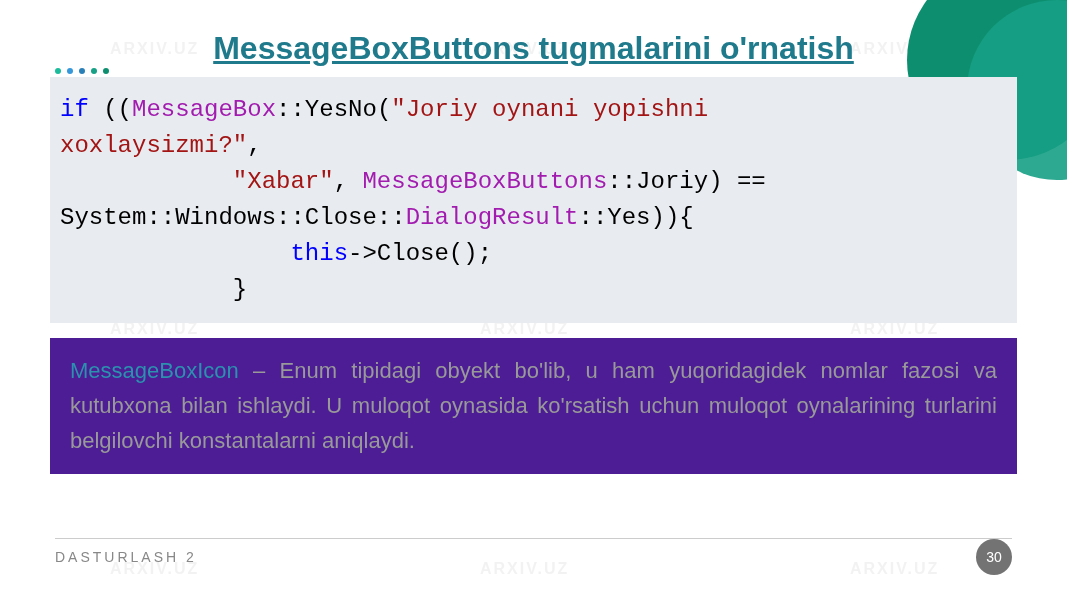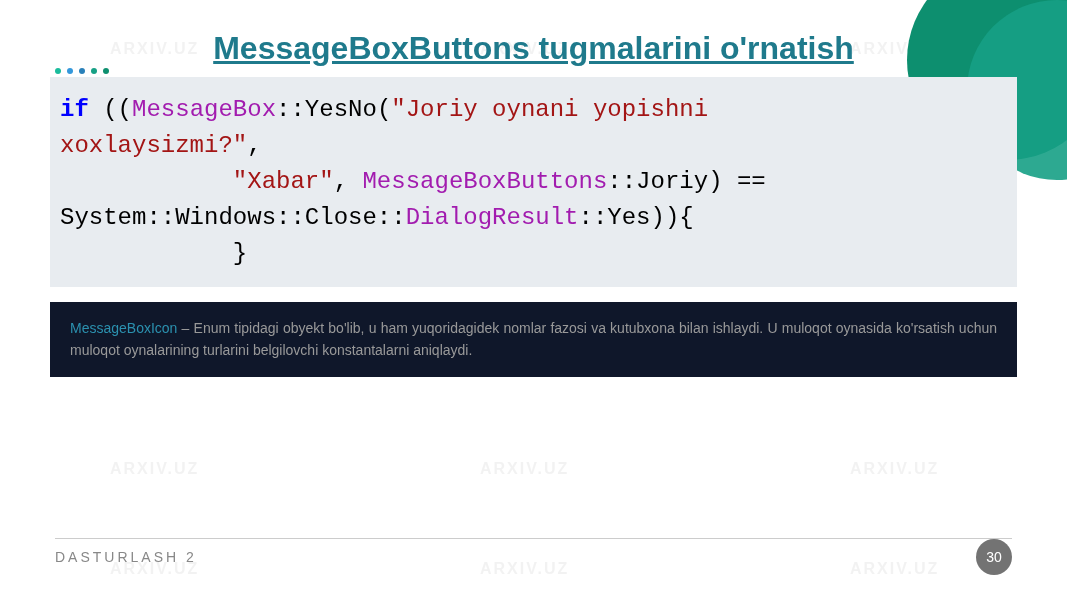--- a/index.html
+++ b/index.html
@@ -97,29 +97,29 @@
       padding: 15px 10px;
       font-family: 'Consolas', 'Courier New', monospace;
       font-size: 24px;
       line-height: 1.5;
       margin-bottom: 15px;
       margin-top: 5px;
     }
     .code-line {
       white-space: pre;
     }
-    .kw-if { color: #0000ff; font-weight: bold; }
+    .kw-if { color: #0000ff; }
     .kw-type { color: #a21caf; }
     .kw-string { color: #a31515; }
     .kw-this { color: #0000ff; }
     .kw-normal { color: #000000; }
     .description-block {
-      background: #0f172a;
+      background: #4c1d95;
       padding: 15px 20px;
-      font-size: 14px;
+      font-size: 22px;
       line-height: 1.6;
       text-align: justify;
       color: #999999;
     }
     .type-name {
       color: #2b91af;
     }
     .footer {
       position: absolute;
       bottom: 25px;
@@ -185,20 +185,21 @@
 
   <div class="title-section">
     <span class="title">MessageBoxButtons tugmalarini o'rnatish</span>
   </div>
 
   <div class="code-block">
     <div class="code-line"><span class="kw-if">if</span><span class="kw-normal"> ((</span><span class="kw-type">MessageBox</span><span class="kw-normal">::YesNo(</span><span class="kw-string">"Joriy oynani yopishni</span></div>
     <div class="code-line"><span class="kw-string">xoxlaysizmi?"</span><span class="kw-normal">,</span></div>
     <div class="code-line"><span>            </span><span class="kw-string">"Xabar"</span><span class="kw-normal">, </span><span class="kw-type">MessageBoxButtons</span><span class="kw-normal">::Joriy) ==</span></div>
     <div class="code-line"><span class="kw-normal">System::Windows::Close::</span><span class="kw-type">DialogResult</span><span class="kw-normal">::Yes)){</span></div>
+    <div class="code-line"><span>                </span><span class="kw-this">this</span><span class="kw-normal">-&gt;Close();</span></div>
     <div class="code-line"><span>            </span><span class="kw-normal">}</span></div>
   </div>
 
   <div class="description-block">
     <span class="type-name">MessageBoxIcon</span><span> – </span><span>Enum tipidagi obyekt bo'lib, u ham yuqoridagidek nomlar fazosi va kutubxona bilan ishlaydi. U muloqot oynasida ko'rsatish uchun muloqot oynalarining turlarini belgilovchi konstantalarni aniqlaydi.</span>
   </div>
 </div>
 
 <div class="footer">
   <span class="footer-text">DASTURLASH 2</span>

